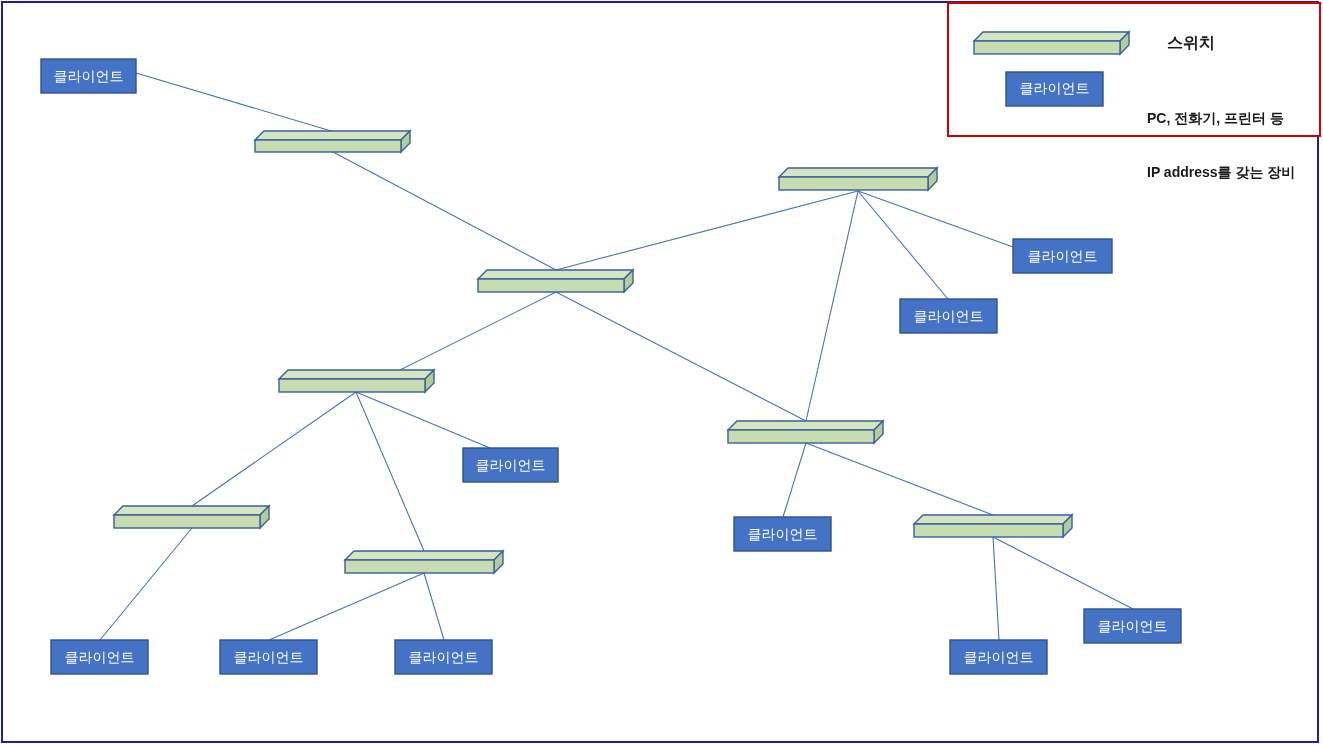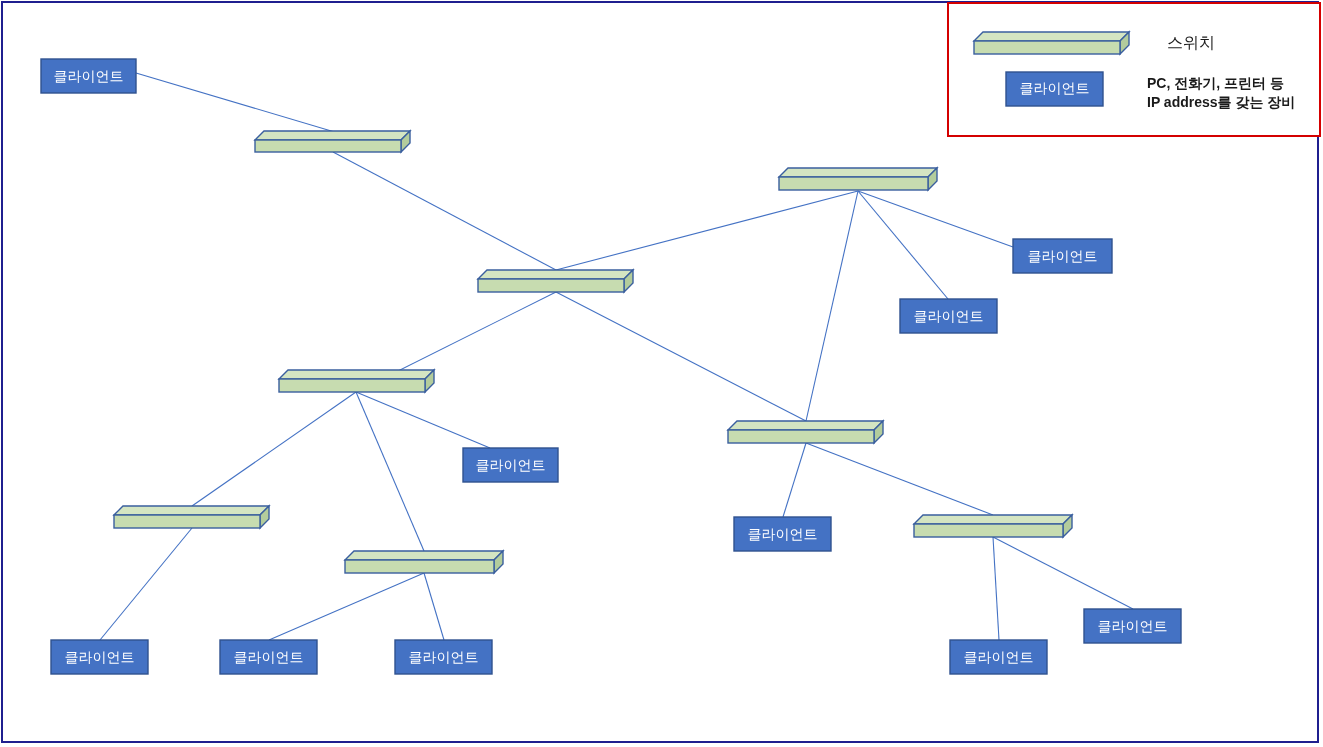--- a/index.html
+++ b/index.html
@@ -93,34 +93,35 @@
     color: #ffffff;
     font-size: 14px;
     white-space: nowrap;
     pointer-events: none;
   }
   .legend-text {
     position: absolute;
     color: #1a1a1a;
     white-space: nowrap;
     pointer-events: none;
+    font-weight: bold;
   }
   #legend-switch-text {
     left: 218px;
     top: 29px;
     font-size: 16px;
   }
   #legend-client-desc {
     left: 198px;
     top: 70px;
     font-size: 14px;
     font-weight: bold;
     line-height: 1.35;
   }
-  #legend-client-desc div { white-space: nowrap; }
+  #legend-client-desc div { white-space: nowrap; margin-top: 35px; }
 </style>
 </head>
 <body>
 
 <div id="canvas">
 
   <svg id="diagram-svg" viewBox="0 0 1323 747" xmlns="http://www.w3.org/2000/svg">
     <g id="links-group">
         <line x1="136" y1="73" x2="338" y2="133" class="link-line"></line>
         <line x1="333" y1="152" x2="556" y2="270" class="link-line"></line>

